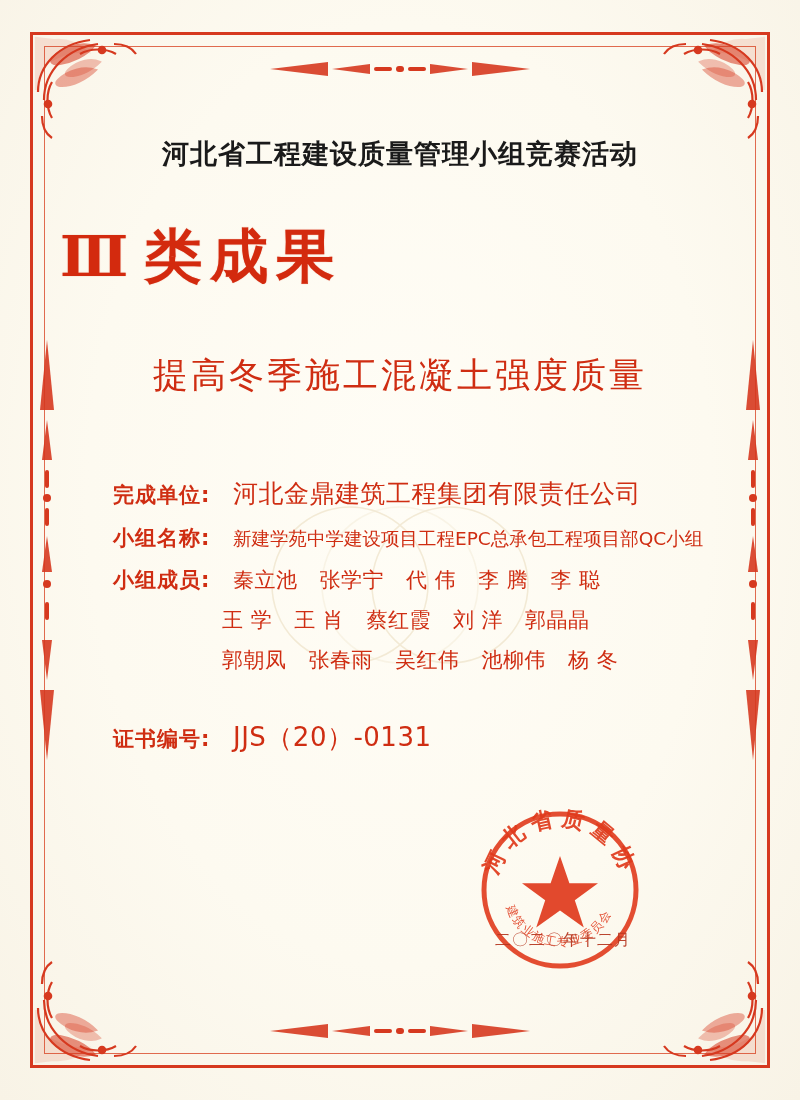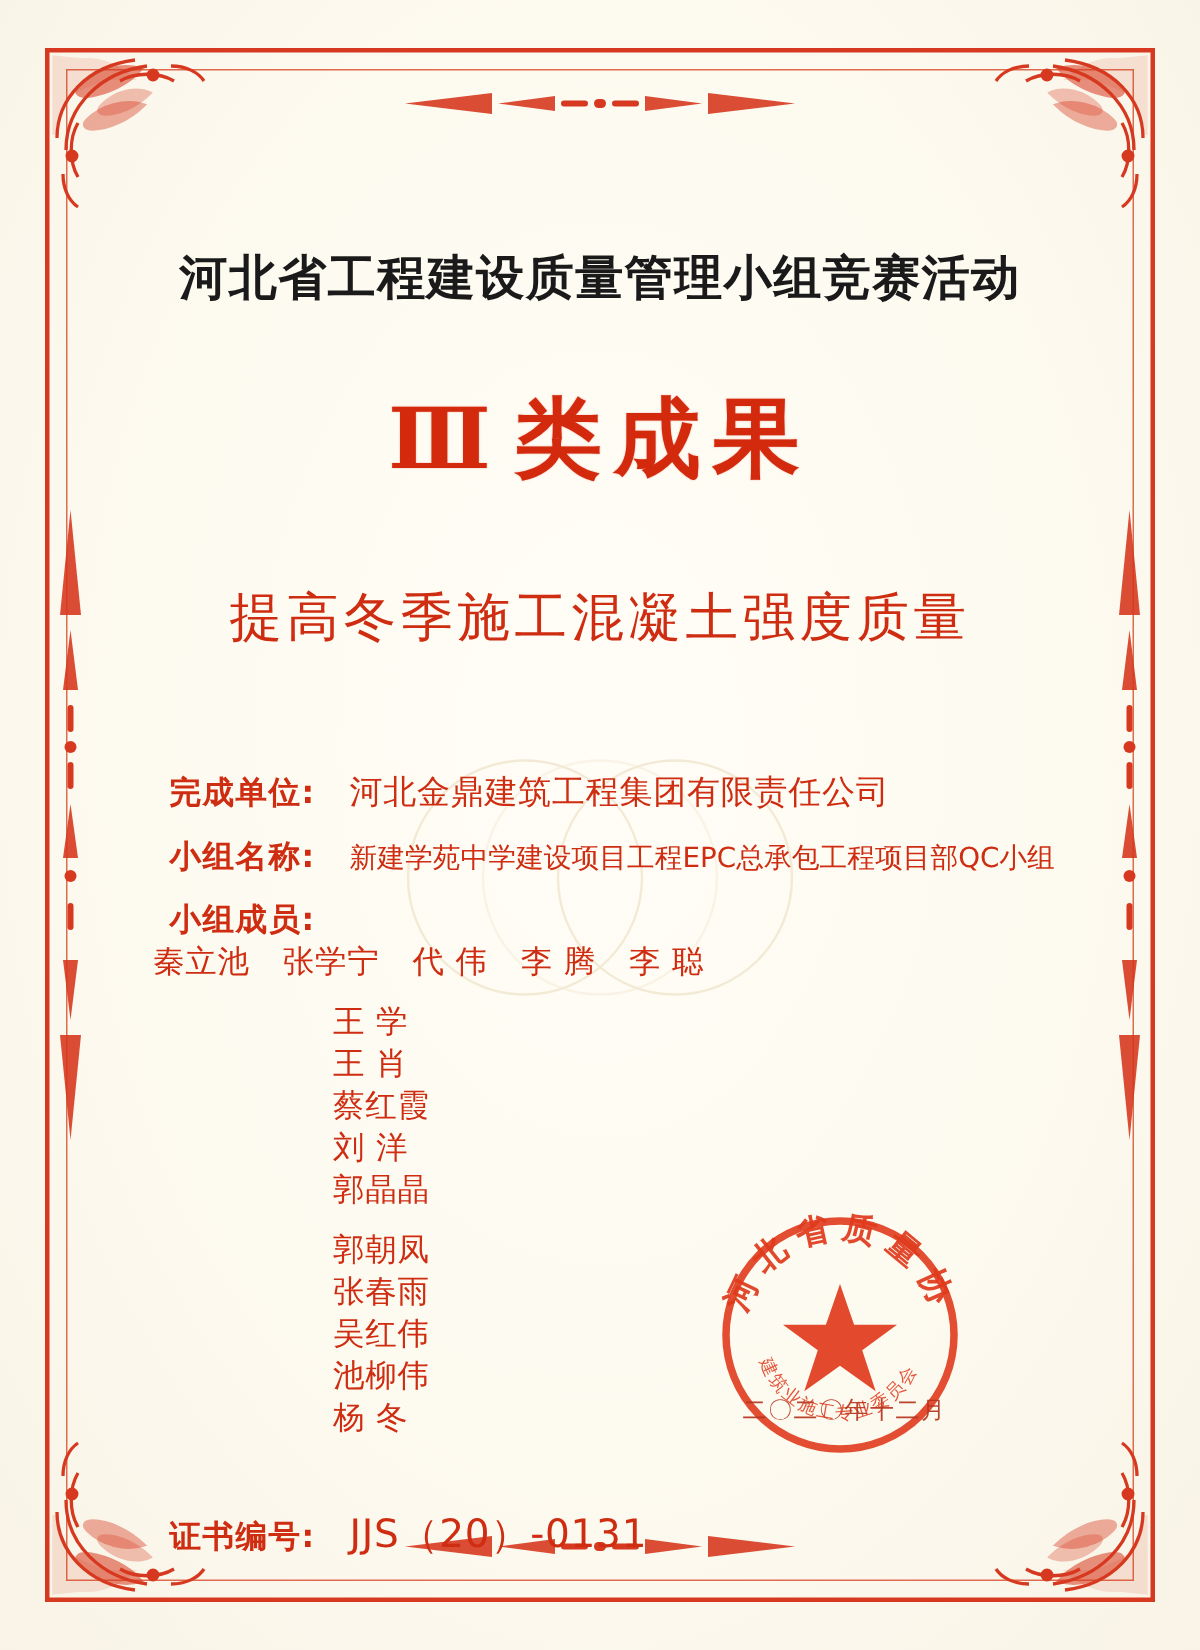--- a/index.html
+++ b/index.html
@@ -94,28 +94,27 @@
     position: absolute;
     left: 60px;
     right: 60px;
     top: 120px;
   }
 
   .org-title {
     text-align: center;
     font-family: "DejaVu Sans", "Liberation Sans", sans-serif;
     font-weight: bold;
-    font-size: 32px;
+    font-size: 27px;
     letter-spacing: 1px;
     color: #1a1a1a;
-    margin-top: 44px;
+    margin-top: 16px;
   }
 
   .award-level {
-    text-align: center;
     margin-top: 46px;
     color: #d32a0e;
     font-family: "DejaVu Serif", "Liberation Serif", serif;
     font-weight: bold;
     font-size: 58px;
     letter-spacing: 8px;
     text-shadow: 0 0 1px rgba(211,42,14,.5);
   }
   .award-level .roman {
     font-family: "DejaVu Serif", "Liberation Serif", serif;
@@ -148,38 +147,37 @@
     width: 120px;
     font-size: 21px;
     font-weight: bold;
     letter-spacing: 1px;
     color: #cf2d12;
     font-family: "DejaVu Sans", "Liberation Sans", sans-serif;
     margin-left: 11px;
   }
   .field-value {
     flex: 1 1 auto;
-    font-size: 22px;
+    font-size: 25px;
     letter-spacing: 0.5px;
     color: #cf2d12;
     font-family: "DejaVu Sans", "Liberation Sans", sans-serif;
   }
   .field-value.tight {
     font-size: 18.5px;
     letter-spacing: 0;
   }
   .members-line {
     display: flex;
-    align-items: flex-start;
+    align-items: flex-end;
     margin-bottom: 12px;
     padding-left: 120px;
     font-size: 21px;
     color: #cf2d12;
     letter-spacing: 0.5px;
-    flex-direction: column;
   }
   .members-first {
     padding-left: 0;
   }
   .member {
     margin-right: 22px;
     white-space: nowrap;
   }
   .cert-no {
     display: flex;

